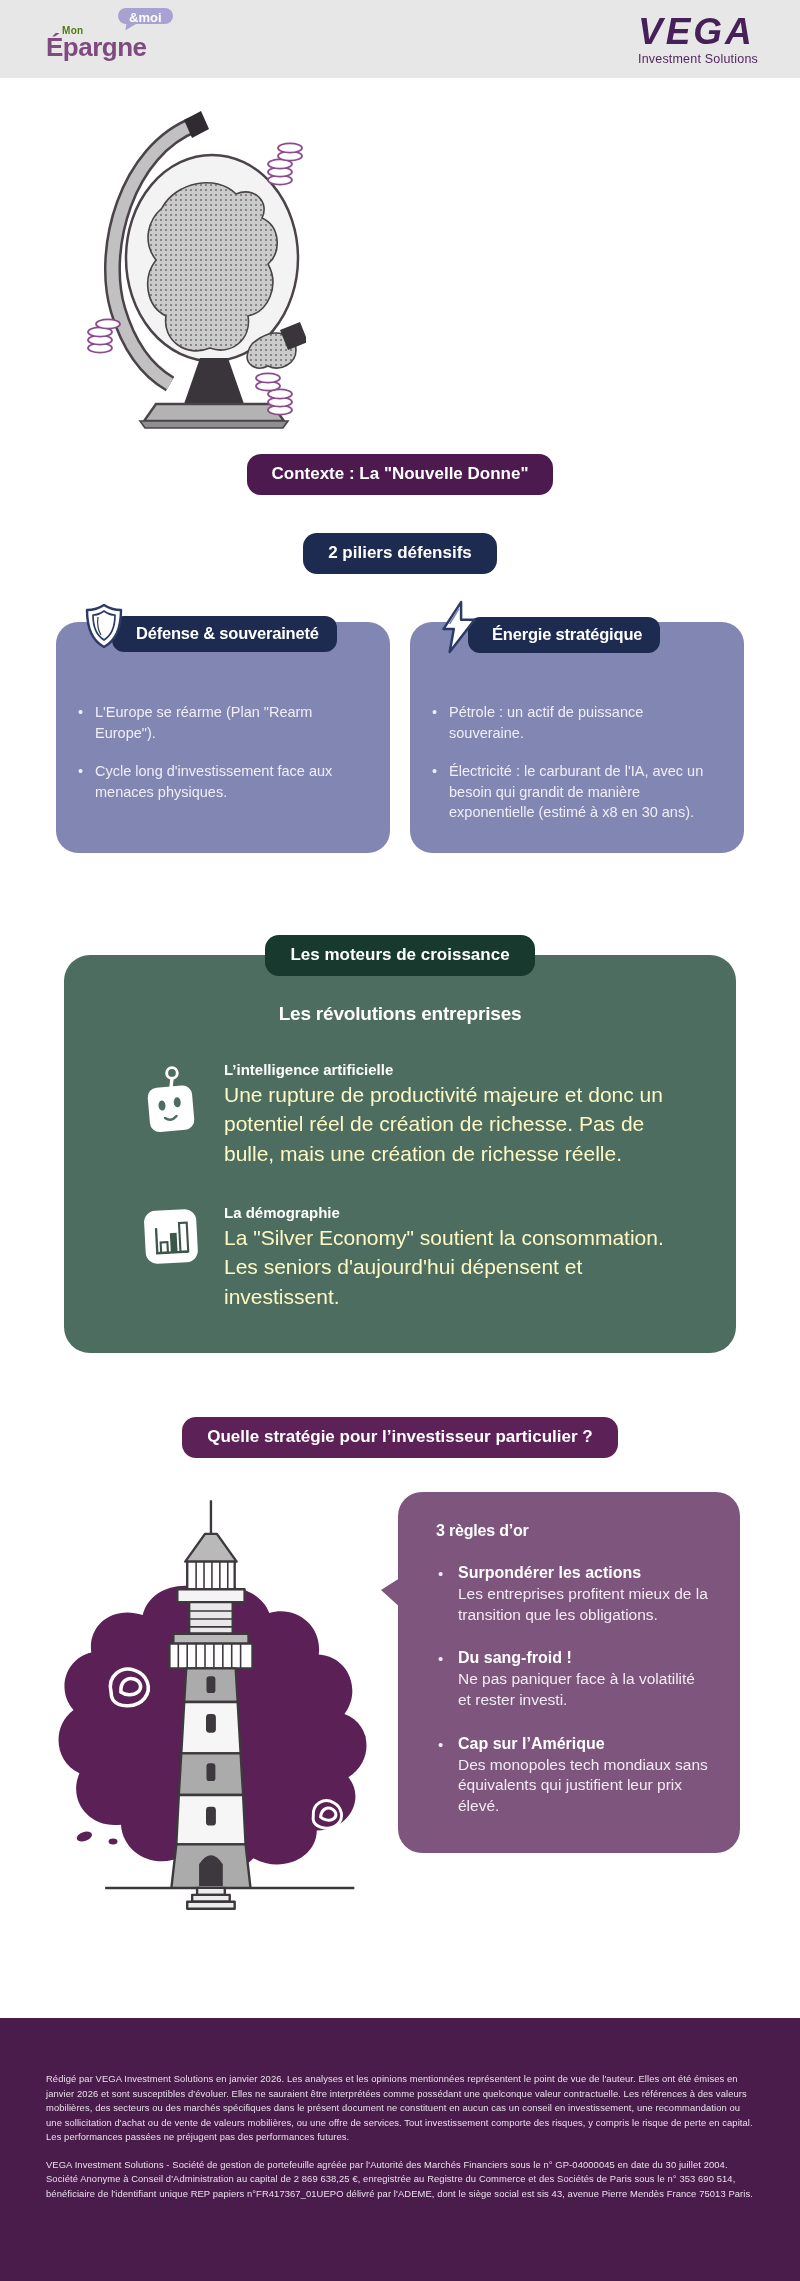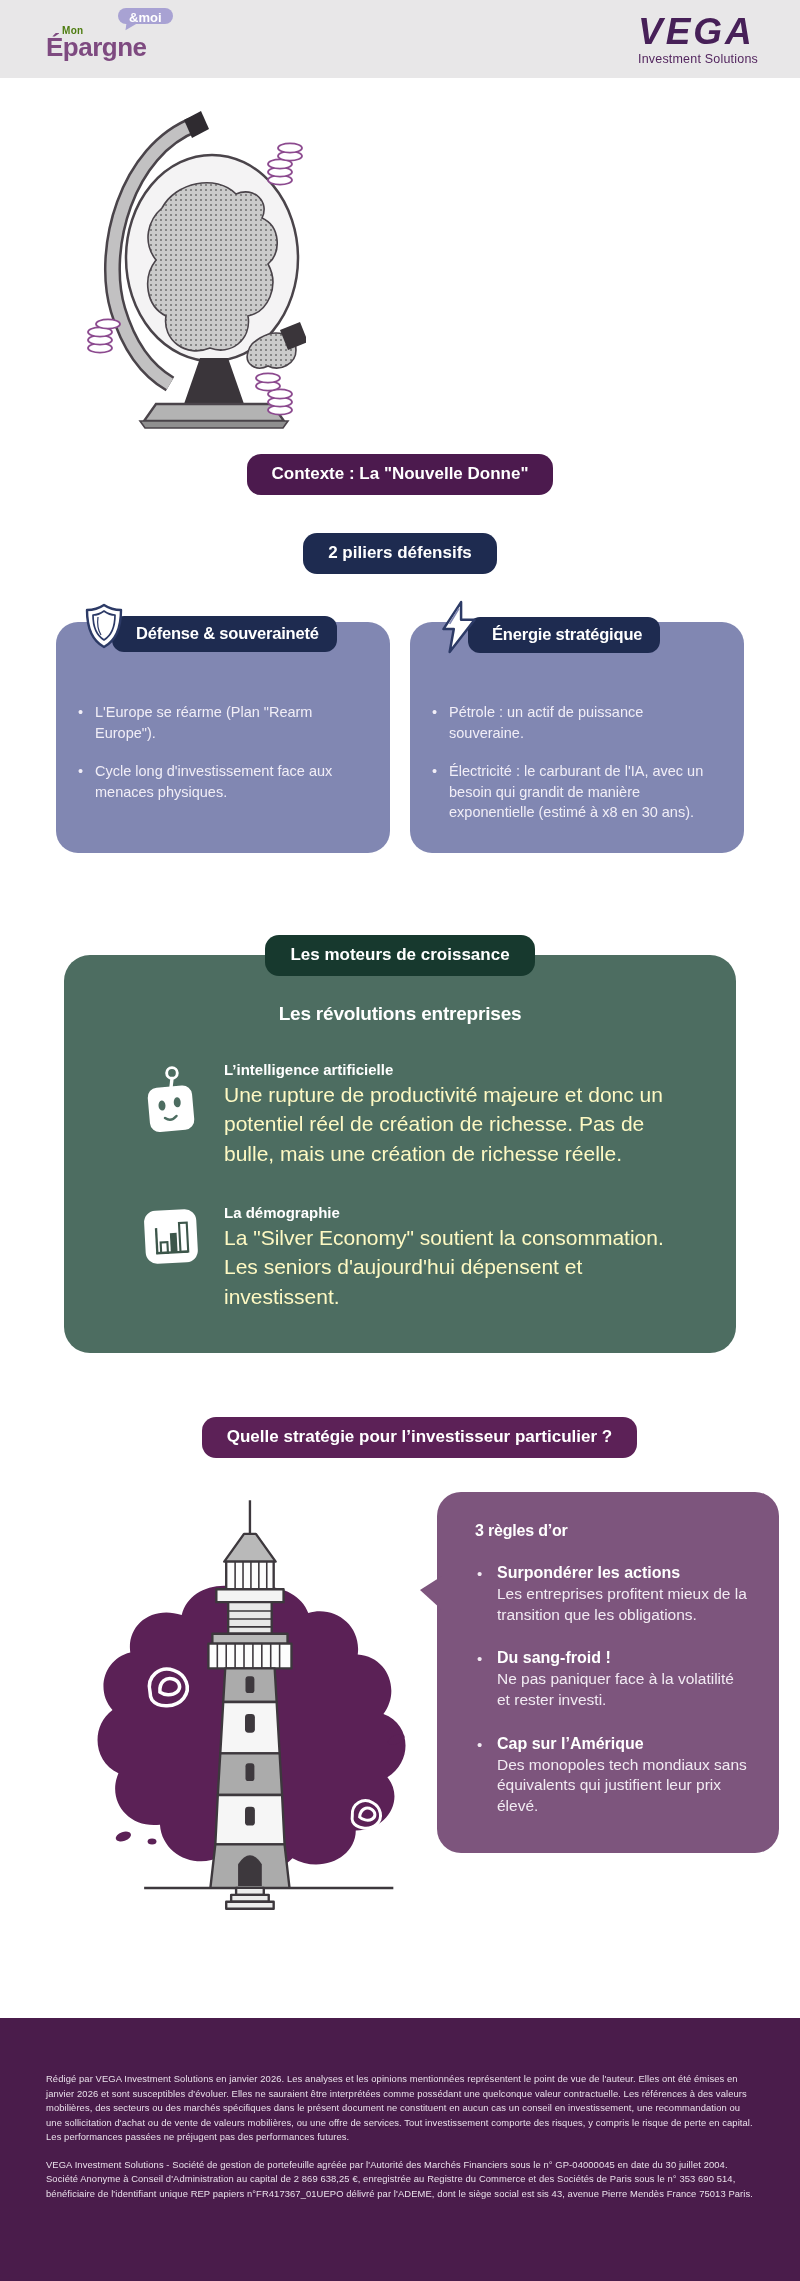--- a/index.html
+++ b/index.html
@@ -55,21 +55,21 @@
   .sec-moteurs { margin-top:82px; }
   .badge-moteurs { background:#17392e; margin-bottom:-21px; }
   .card-moteurs { width:672px; margin:0 auto; background:#4d6d61; border-radius:26px; padding:48px 48px 42px 78px; }
   .card-moteurs h3 { text-align:center; color:#fff; font-size:19px; letter-spacing:-.2px; margin-right:30px; }
   .growth-item { display:flex; margin-top:36px; }
   .growth-icon { width:58px; flex-shrink:0; margin-right:24px; margin-top:2px; }
   .growth-title { color:#fff; font-weight:bold; font-size:15px; }
   .growth-body { color:#fef9c3; font-size:21px; line-height:1.4; margin-top:2px; max-width:462px; }
 
   
-  .sec-strategie { margin-top:64px;padding-left:39px; }
+  .sec-strategie { margin-top:64px; }
   .badge-strategie { background:#5c2157; }
   .strategy-row { display:flex; margin-top:28px; padding-left:28px; }
   .lighthouse { width:356px; height:434px; flex-shrink:0; }
   .card-rules { position:relative; width:342px; margin-left:14px; margin-top:6px; background:#7d557d; border-radius:24px; padding:30px 28px 36px 38px; align-self:flex-start; }
   .card-rules::before { content:""; position:absolute; left:-17px; top:84px; border-top:14px solid transparent; border-bottom:20px solid transparent; border-right:22px solid #7d557d; }
   .card-rules h3 { color:#fff; font-size:16px; letter-spacing:-.2px; }
   .rule { position:relative; padding-left:22px; margin-top:24px; }
   .rule::before { content:"•"; position:absolute; left:2px; top:1px; color:#f2ebf3; font-size:15px; }
   .rule-title { color:#fff; font-weight:bold; font-size:16px; }
   .rule-body { color:#f2ebf3; font-size:15.5px; line-height:1.33; margin-top:2px; }

